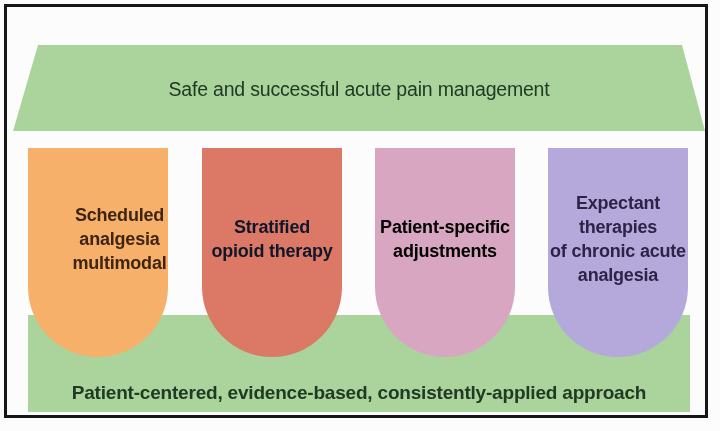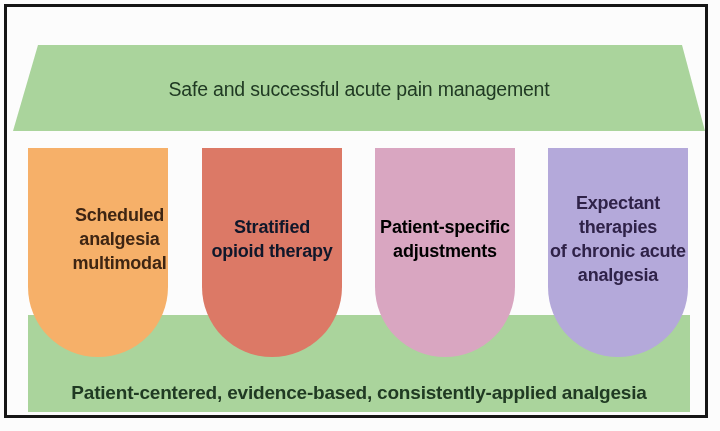--- a/index.html
+++ b/index.html
@@ -40,21 +40,21 @@
   #pillar-1 { left:202px; }
   #pillar-2 { left:375px; }
   #pillar-3 { left:548px; }
 </style>
 </head>
 <body>
 
 <div class="canvas">
 
   <div class="base" style="background: rgb(170, 212, 156); color: rgb(32, 58, 35);">
-    <span>Patient-centered, evidence-based, consistently-applied analgesia</span>
+    <span>Patient-centered, evidence-based, consistently-applied approach</span>
   </div>
 
   <div class="pillar" id="pillar-0" style="background: rgb(246, 176, 105); color: rgb(62, 37, 19); padding-left: 43px;">
     <div class="pillar-label">
       <span>Scheduled</span>
       <span>analgesia</span>
       <span>multimodal</span>
     </div>
   </div>
 

